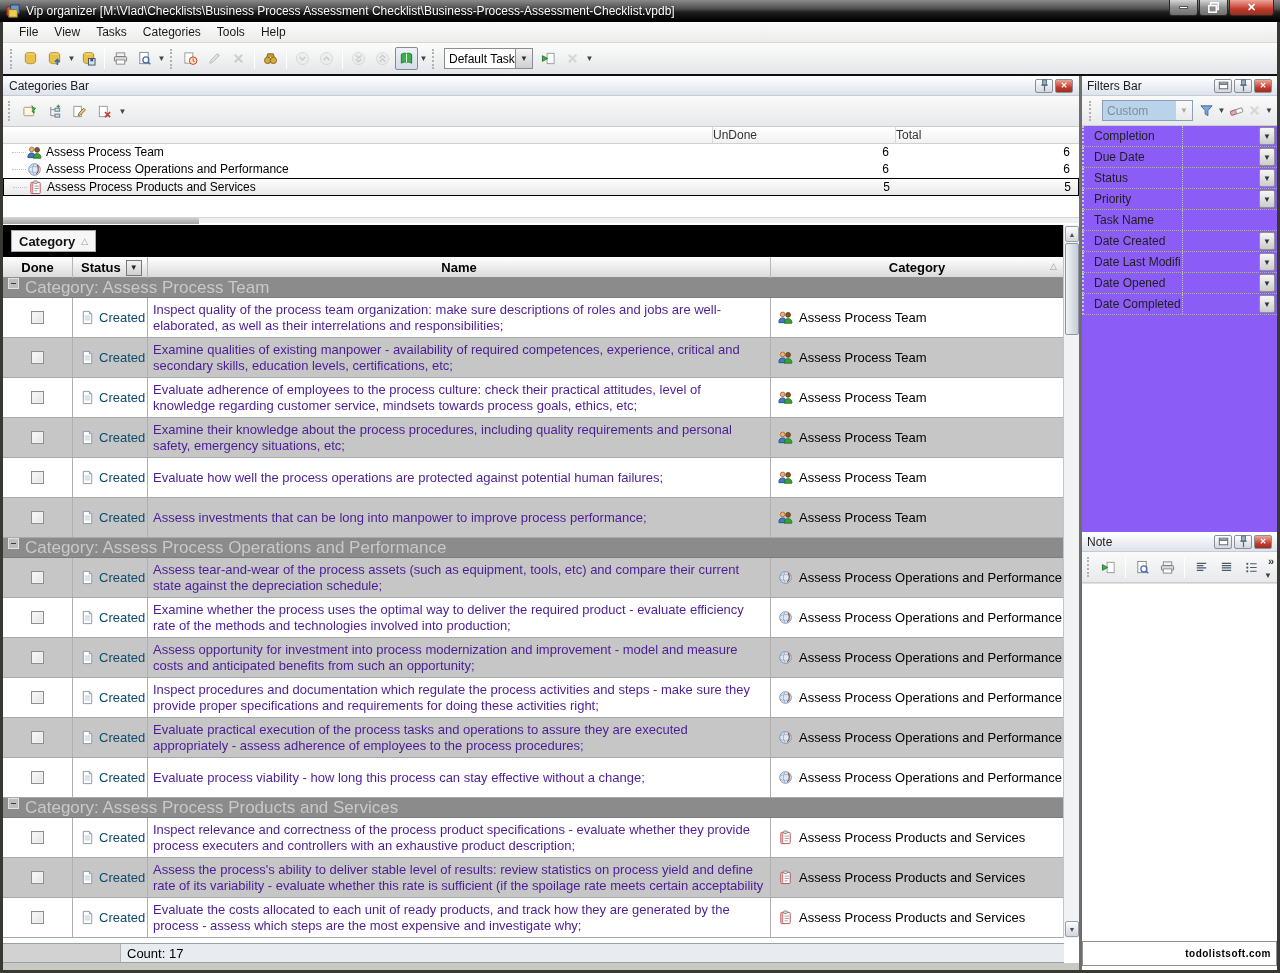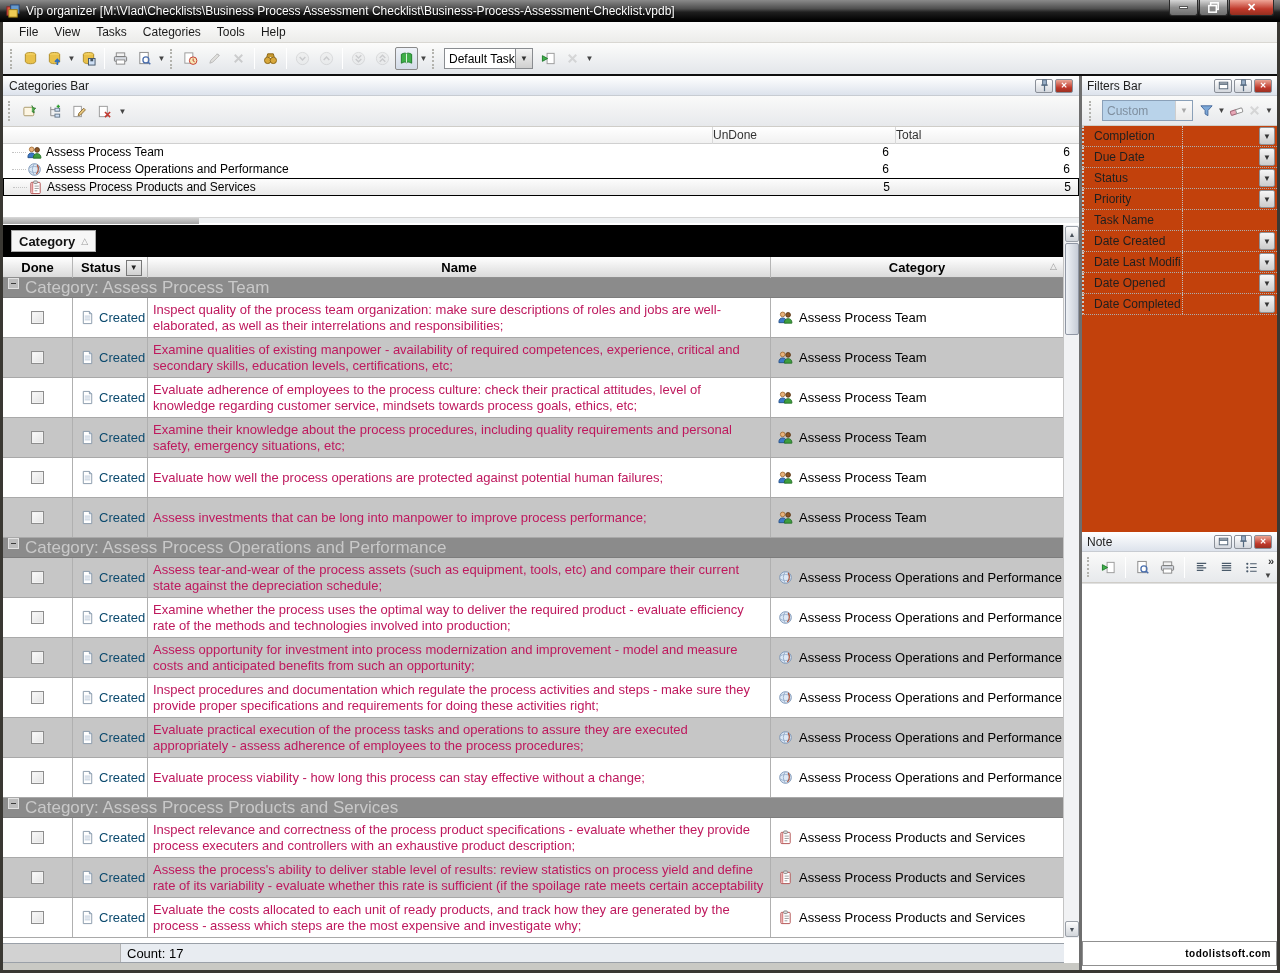--- a/index.html
+++ b/index.html
@@ -81,41 +81,41 @@
   .group-row{height:20px;background:var(--group-header-bg,#8b8b8b);color:var(--group-header-text,#c9c9c9);
     display:flex;align-items:flex-start;font-size:17px;border-bottom:1px solid #7d7d7d;}
   .collapse-box{width:11px;height:11px;background:#bdbdbd;border:1px solid #e2e2e2;margin:0 6px 0 5px;
     display:flex;align-items:center;justify-content:center;}
   .collapse-box .minus{width:5px;height:1px;background:#3c3c3c;}
   .task-row{position:relative;height:40px;background:#fff;border-bottom:1px solid #a9a9a9;}
   .task-row.alt{background:var(--row-alt,#c6c6c6);}
   .cell{position:absolute;top:0;height:100%;border-right:1px solid #b0b0b0;display:flex;align-items:center;}
   .c-done{left:0;width:70px;justify-content:center;}
   .c-status{left:70px;width:75px;padding-left:7px;gap:4px;}
-  .c-name{left:145px;width:623px;padding:2px 5px;font-size:13px;line-height:16px;color:#be185d;}
+  .c-name{left:145px;width:623px;padding:2px 5px;font-size:13px;line-height:16px;color:#4c1d95;}
   .c-cat{left:768px;width:293px;padding-left:7px;gap:6px;font-size:13px;color:#000;}
   .checkbox{width:13px;height:13px;border:1px solid #8e8e8e;background:linear-gradient(135deg,#fbfbfb,#e2e2e2);
     box-shadow:inset 0 0 0 1px #f2f2f2;}
   .status-text{font-size:13px;color:#0c4a6e;}
   
   .grid-footer{position:absolute;left:0;top:867px;width:1061px;height:20px;background:#e8ecf1;
     border-top:1px solid #9aa0a8;border-bottom:1px solid #9aa0a8;font-size:13px;display:flex;align-items:center;}
   .gf-gray{position:absolute;left:0;top:0;width:118px;height:100%;background:#d2d2d2;border-right:1px solid #b2b2b2;}
   .gf-count{position:absolute;left:124px;}
   .bottom-fill{position:absolute;left:0;top:887px;width:1076px;height:7px;background:#c9c9c4;}
   
   .vscroll{position:absolute;left:1060px;top:149px;width:16px;height:713px;background:#f1f2f4;border-left:1px solid #c4c4c4;}
   .vs-btn{position:absolute;left:1px;width:14px;height:16px;border:1px solid #9aa0a8;border-radius:2px;
     background:linear-gradient(#fdfdfd,#d2d6db);display:flex;align-items:center;justify-content:center;font-size:7px;color:#49515a;}
   .vs-up{top:1px;}.vs-down{bottom:1px;}
   .vs-thumb{position:absolute;left:1px;top:18px;width:14px;height:92px;border:1px solid #8f96a3;border-radius:2px;
     background:linear-gradient(90deg,#eff2f6,#c6ccd6);}
   
   .divider{position:absolute;left:1076px;top:0;width:3px;height:894px;background:#6e6e6e;}
-  .right-col{position:absolute;left:1079px;top:0;width:195px;height:710px;background:#c2410c;}
+  .right-col{position:absolute;left:1079px;top:0;width:195px;height:710px;background:#8b5cf6;}
   .r-caption{position:absolute;left:0;width:195px;height:20px;background:linear-gradient(#ffffff,#dde3ec);
     border-bottom:1px solid #c8ccd2;display:flex;align-items:center;padding:0 5px;}
   .flt-caption{top:0;}
   .flt-toolbar{position:absolute;left:0;top:20px;width:195px;height:30px;background:linear-gradient(#fafaf9,#e7e9ec);
     border-bottom:1px solid #cfcdc8;display:flex;align-items:center;padding:0 4px;gap:3px;position:absolute;}
   .combo.custom{border-color:#8aa0b8;}
   .combo.custom .c-val{width:72px;background:var(--custom-combo-bg,#b9d3ea);color:#7f8f9f;align-self:stretch;display:flex;align-items:center;}
   .flt-grid{position:absolute;left:0;top:50px;width:195px;}
   .filter-row{position:relative;height:21px;border-bottom:1px dotted #adadad;border-left:2px dotted #c8c8c8;}
   .f-label{position:absolute;left:10px;top:3px;font-size:12px;color:#1f1f1f;white-space:nowrap;overflow:hidden;max-width:86px;}

